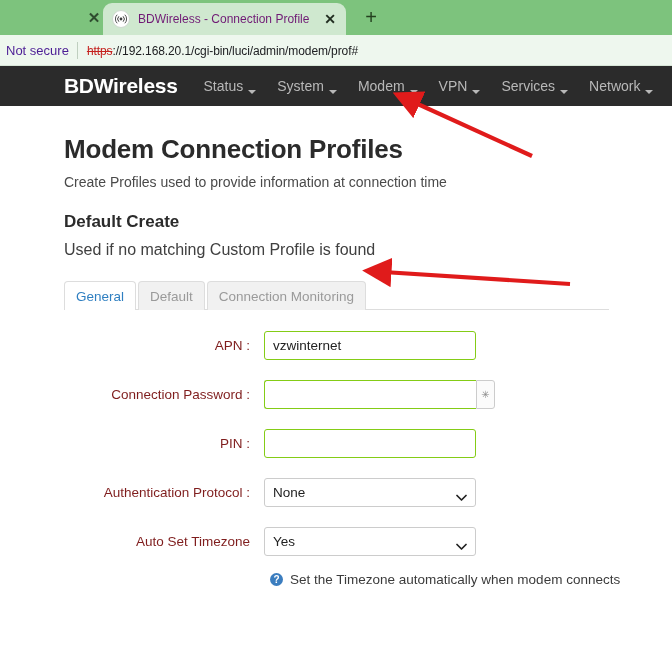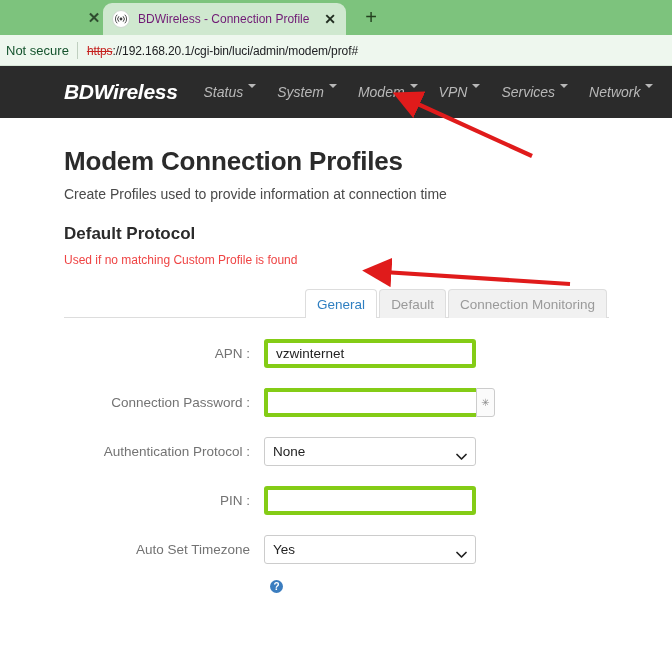--- a/index.html
+++ b/index.html
@@ -109,21 +109,21 @@
     position: relative;
     height: 31px;
     background: #eef7ee;
     display: flex;
     align-items: center;
     padding-left: 4px;
     box-sizing: border-box;
   }
   .notsecure {
     font-size: 13px;
-    color: #14532d;
+    color: #4c1d95;
     padding: 0 8px 0 2px;
     white-space: nowrap;
   }
   .omnibar-divider {
     width: 1px;
     height: 17px;
     background: #bfcfbf;
     margin-right: 9px;
   }
   .url {
@@ -138,43 +138,42 @@
   }
   .omnibar-bottomline {
     position: absolute;
     left: 0; right: 0; bottom: 0;
     height: 1px;
     background: #d7e6d7;
   }
 
   
   .sitenav {
-    height: 52px;
+    height: 40px;
     background: #2b2b2b;
     display: flex;
     align-items: center;
     overflow: hidden;
     white-space: nowrap;
-    font-style: italic;
   }
   .brand {
     color: #ffffff;
     font-size: 21px;
     font-weight: bold;
     margin-left: 64px;
     margin-right: 26px;
     letter-spacing: -0.3px;
   }
   .navitem {
     color: #b8b8b8;
     font-size: 14px;
     margin-right: 21px;
     cursor: pointer;
     display: inline-flex;
-    align-items: flex-start;
+    align-items: flex-end;
   }
   .caret {
     display: inline-block;
     margin-left: 5px;
     width: 0; height: 0;
     border-left: 4px solid transparent;
     border-right: 4px solid transparent;
     border-top: 4px solid #b8b8b8;
   }
 
@@ -196,34 +195,33 @@
     color: #4a4a4a;
     margin: 9px 0 0 0;
   }
   h2.section-title {
     font-size: 17px;
     font-weight: bold;
     color: #2b2b2b;
     margin: 22px 0 0 0;
   }
   .section-subtitle {
-    font-size: 12px;
-    color: #ef4444;
+    font-size: 16px;
+    color: #404040;
     margin: 9px 0 0 0;
   }
 
   
   .tabs {
     margin-top: 21px;
     display: flex;
     align-items: flex-end;
     border-bottom: 1px solid #dddddd;
     width: 545px;
     box-sizing: border-box;
-    justify-content: flex-end;
   }
   .ui-tab {
     font-size: 13.5px;
     padding: 7px 11px 6px 11px;
     border: 1px solid #dddddd;
     border-bottom: none;
     border-radius: 4px 4px 0 0;
     background: #f1f1f1;
     color: #9a9a9a;
     cursor: pointer;
@@ -246,28 +244,28 @@
     display: flex;
     align-items: center;
     margin-bottom: 20px;
   }
   .flabel {
     width: 200px;
     text-align: right;
     padding-right: 14px;
     box-sizing: border-box;
     font-size: 13.5px;
-    color: #737373;
+    color: #7f1d1d;
     white-space: nowrap;
   }
   .fctrl { position: relative; }
   .finput {
     width: 212px;
     height: 29px;
-    border: 4px solid #84cc16;
+    border: 1px solid #84cc16;
     border-radius: 3px;
     box-sizing: border-box;
     padding: 0 8px;
     font-family: "Liberation Sans", sans-serif;
     font-size: 13.5px;
     color: #222222;
     background: #ffffff;
     outline: none;
   }
   .pw-wrap { display: flex; align-items: center; }
@@ -412,21 +410,21 @@
       <i class="caret"></i>
     </span>
 
   </div>
 
   <div class="page">
 
     <h1 class="page-title">Modem Connection Profiles</h1>
     <p class="page-subtitle">Create Profiles used to provide information at connection time</p>
 
-    <h2 class="section-title">Default Protocol</h2>
+    <h2 class="section-title">Default Create</h2>
     <p class="section-subtitle">Used if no matching Custom Profile is found</p>
 
     <div class="tabs">
       <div class="ui-tab active">General</div>
       <div class="ui-tab">Default</div>
       <div class="ui-tab">Connection Monitoring</div>
     </div>
 
     <div class="form">
 
@@ -436,60 +434,61 @@
           <input class="finput" type="text" value="vzwinternet" style="">
         </div>
       </div>
 
 
       <div class="frow">
         <div class="flabel">Connection Password :</div>
         <div class="fctrl pw-wrap">
           <input class="finput" type="text" value="" style="">
           <button class="pw-btn">✳</button>
+        </div>
+      </div>
+
+      <div class="frow">
+        <div class="flabel">PIN :</div>
+        <div class="fctrl">
+          <input class="finput" type="text" value="" style="">
         </div>
       </div>
 
       <div class="frow">
         <div class="flabel">Authentication Protocol :</div>
         <div class="fctrl sel-wrap">
           <select class="fselect">
             <option>None</option>
           </select>
           <span class="sel-caret">
             <svg width="11" height="8" viewBox="0 0 11 8" aria-hidden="true">
               <path d="M1 1.5 L5.5 6 L10 1.5" stroke="#222" stroke-width="1.7" fill="none" stroke-linecap="round" stroke-linejoin="round"></path>
             </svg>
           </span>
         </div>
       </div>
 
       <div class="frow">
-        <div class="flabel">PIN :</div>
-        <div class="fctrl">
-          <input class="finput" type="text" value="" style="">
-        </div>
-      </div>
-
-      <div class="frow">
         <div class="flabel">Auto Set Timezone</div>
         <div class="fctrl sel-wrap">
           <select class="fselect">
             <option>Yes</option>
           </select>
           <span class="sel-caret">
             <svg width="11" height="8" viewBox="0 0 11 8" aria-hidden="true">
               <path d="M1 1.5 L5.5 6 L10 1.5" stroke="#222" stroke-width="1.7" fill="none" stroke-linecap="round" stroke-linejoin="round"></path>
             </svg>
           </span>
         </div>
       </div>
 
       <div class="hint-row">
         <span class="help-icon">?</span>
+        <span class="hint-text">Set the Timezone automatically when modem connects</span>
       </div>
 
     </div>
 
   </div>
 
   <svg class="arrows" viewBox="0 0 672 659">
     <defs>
       <marker id="ah" markerWidth="7" markerHeight="7" refX="5.6" refY="3.5" orient="auto">
         <path d="M0,0 L7,3.5 L0,7 z" fill="#e01b1b"></path>

